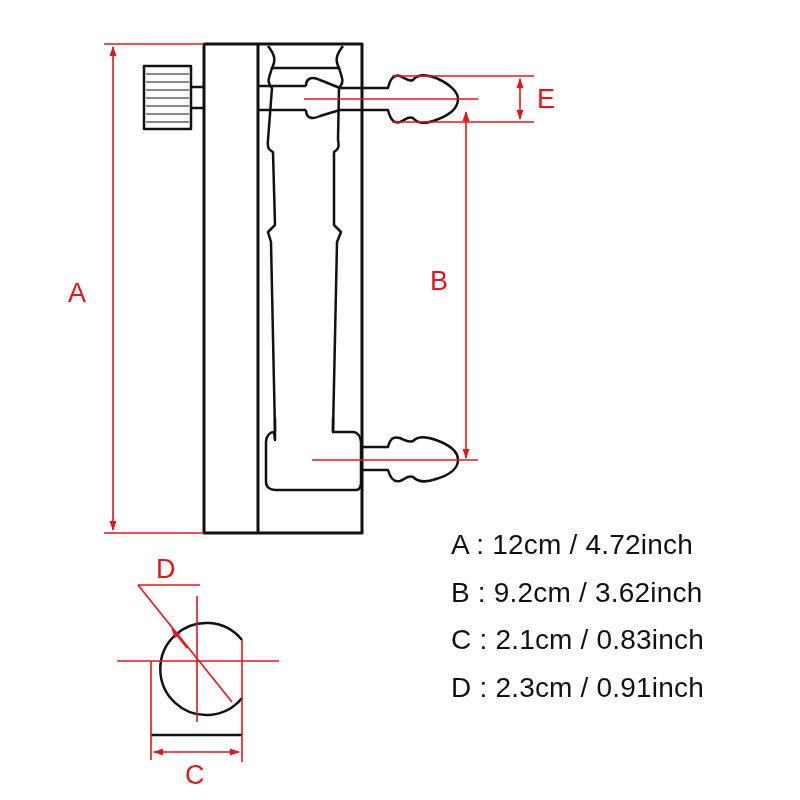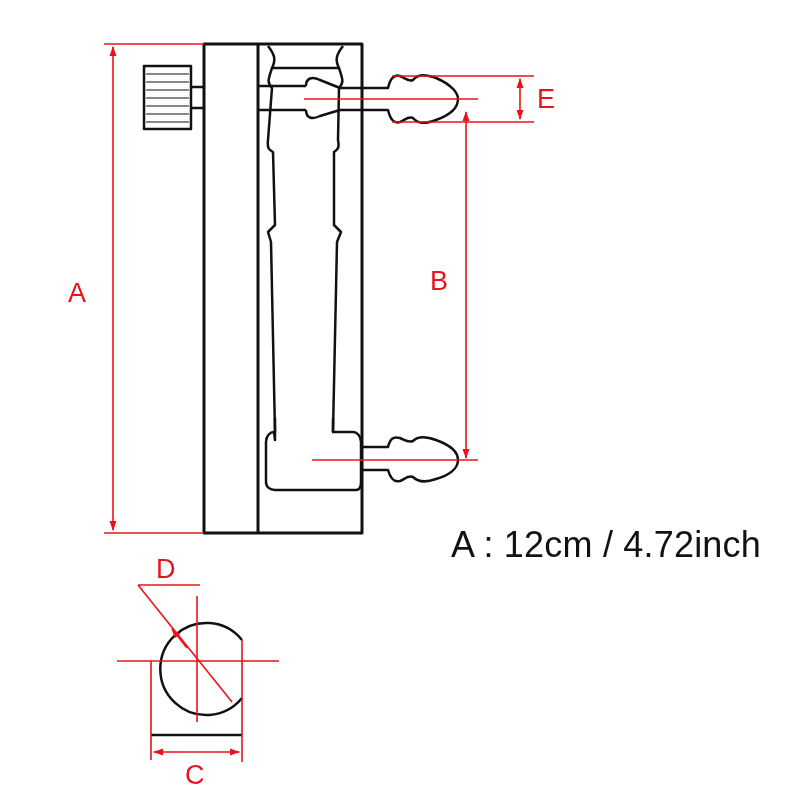--- a/index.html
+++ b/index.html
@@ -1,20 +1,20 @@
 <!DOCTYPE html>
 <html><head>
   <meta charset="utf-8">
   <style>
     html, body { margin: 0; padding: 0; background: #ffffff; }
     body { width: 800px; height: 800px; position: relative; overflow: hidden; font-family: "Liberation Sans", sans-serif; }
     #drawing { position: absolute; left: 0; top: 0; width: 800px; height: 800px; }
     .dim-label { position: absolute; font-family: "Liberation Sans", sans-serif; font-size: 27px; line-height: 1; }
     .spec-list { position: absolute; left: 451px; top: 527px; }
-    .spec-row { font-family: "Liberation Sans", sans-serif; font-size: 36px; color: #111111; height: 47.6px; line-height: 36px; white-space: nowrap; letter-spacing: 0.2px; }
+    .spec-row { font-family: "Liberation Sans", sans-serif; font-size: 28px; color: #111111; height: 47.6px; line-height: 36px; white-space: nowrap; letter-spacing: 0.2px; }
     .spec-row span { display: inline; }
   </style>
 </head>
 <body>
 
 <svg id="drawing" viewBox="0 0 800 800" xmlns="http://www.w3.org/2000/svg">
   <defs>
     <marker id="arr" viewBox="0 0 10 10" refX="9" refY="5" markerWidth="10" markerHeight="10" orient="auto-start-reverse" markerUnits="userSpaceOnUse">
       <path d="M0,1.5 L10,5 L0,8.5 Z" fill="#e8141c"></path>
     </marker>
@@ -111,13 +111,22 @@
 <div class="dim-label" style="left:68px; top:280px; color:#e8141c;">A</div>
 <div class="dim-label" style="left:430px; top:268px; color:#e8141c;">B</div>
 <div class="dim-label" style="left:537px; top:86px; color:#e8141c;">E</div>
 <div class="dim-label" style="left:156px; top:556px; color:#e8141c;">D</div>
 <div class="dim-label" style="left:185px; top:762px; color:#e8141c;">C</div>
 
 <div class="spec-list">
   <div class="spec-row">
     <span>A</span><span> : </span><span>12cm</span><span> / </span><span>4.72inch</span>
   </div>
+  <div class="spec-row">
+    <span>B</span><span> : </span><span>9.2cm</span><span> / </span><span>3.62inch</span>
+  </div>
+  <div class="spec-row">
+    <span>C</span><span> : </span><span>2.1cm</span><span> / </span><span>0.83inch</span>
+  </div>
+  <div class="spec-row">
+    <span>D</span><span> : </span><span>2.3cm</span><span> / </span><span>0.91inch</span>
+  </div>
 </div>
 
 </body></html>

